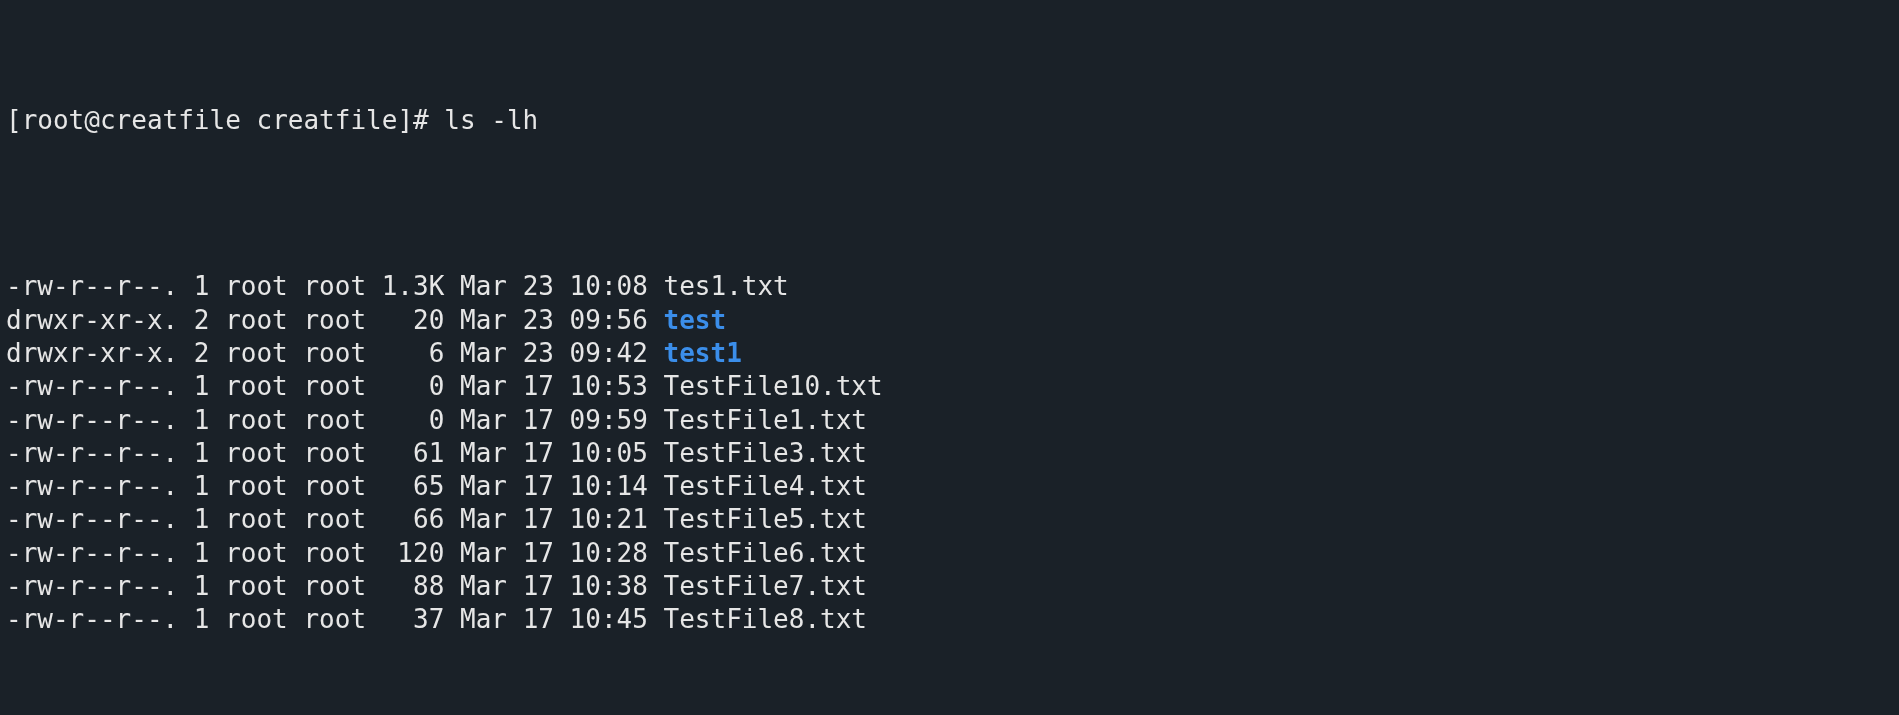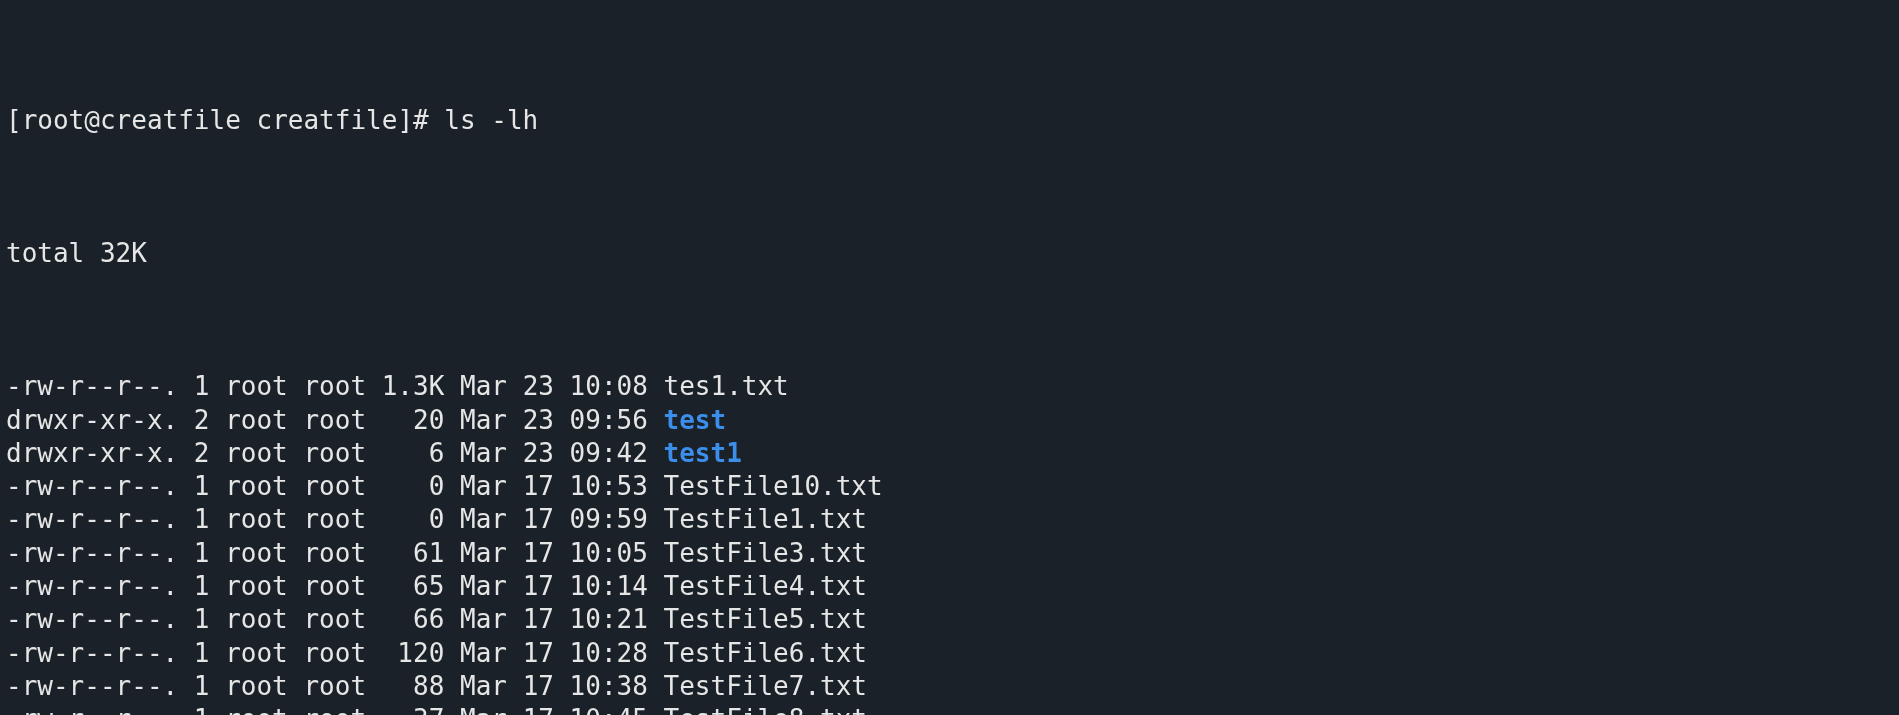--- a/index.html
+++ b/index.html
@@ -24,19 +24,18 @@
   }
   .row span { white-space: pre; }
 </style>
 </head>
 <body>
 
 <div class="terminal">
 
   <div class="row"><span>[</span><span>root</span><span>@</span><span>creatfile</span><span> </span><span>creatfile</span><span>]</span><span>#</span><span> </span><span>ls -lh</span></div>
 
-  <div class="row">total 32K</div>
 
   <div id="file-list"><div class="row"><span>-rw-r--r--.</span><span> </span><span>1</span><span> </span><span>root</span><span> </span><span>root</span><span> </span><span>1.3K</span><span> </span><span>Mar</span><span> </span><span>23</span><span> </span><span>10:08</span><span> </span><span>tes1.txt</span></div><div class="row"><span>drwxr-xr-x.</span><span> </span><span>2</span><span> </span><span>root</span><span> </span><span>root</span><span> </span><span>  20</span><span> </span><span>Mar</span><span> </span><span>23</span><span> </span><span>09:56</span><span> </span><span class="dir">test</span></div><div class="row"><span>drwxr-xr-x.</span><span> </span><span>2</span><span> </span><span>root</span><span> </span><span>root</span><span> </span><span>   6</span><span> </span><span>Mar</span><span> </span><span>23</span><span> </span><span>09:42</span><span> </span><span class="dir">test1</span></div><div class="row"><span>-rw-r--r--.</span><span> </span><span>1</span><span> </span><span>root</span><span> </span><span>root</span><span> </span><span>   0</span><span> </span><span>Mar</span><span> </span><span>17</span><span> </span><span>10:53</span><span> </span><span>TestFile10.txt</span></div><div class="row"><span>-rw-r--r--.</span><span> </span><span>1</span><span> </span><span>root</span><span> </span><span>root</span><span> </span><span>   0</span><span> </span><span>Mar</span><span> </span><span>17</span><span> </span><span>09:59</span><span> </span><span>TestFile1.txt</span></div><div class="row"><span>-rw-r--r--.</span><span> </span><span>1</span><span> </span><span>root</span><span> </span><span>root</span><span> </span><span>  61</span><span> </span><span>Mar</span><span> </span><span>17</span><span> </span><span>10:05</span><span> </span><span>TestFile3.txt</span></div><div class="row"><span>-rw-r--r--.</span><span> </span><span>1</span><span> </span><span>root</span><span> </span><span>root</span><span> </span><span>  65</span><span> </span><span>Mar</span><span> </span><span>17</span><span> </span><span>10:14</span><span> </span><span>TestFile4.txt</span></div><div class="row"><span>-rw-r--r--.</span><span> </span><span>1</span><span> </span><span>root</span><span> </span><span>root</span><span> </span><span>  66</span><span> </span><span>Mar</span><span> </span><span>17</span><span> </span><span>10:21</span><span> </span><span>TestFile5.txt</span></div><div class="row"><span>-rw-r--r--.</span><span> </span><span>1</span><span> </span><span>root</span><span> </span><span>root</span><span> </span><span> 120</span><span> </span><span>Mar</span><span> </span><span>17</span><span> </span><span>10:28</span><span> </span><span>TestFile6.txt</span></div><div class="row"><span>-rw-r--r--.</span><span> </span><span>1</span><span> </span><span>root</span><span> </span><span>root</span><span> </span><span>  88</span><span> </span><span>Mar</span><span> </span><span>17</span><span> </span><span>10:38</span><span> </span><span>TestFile7.txt</span></div><div class="row"><span>-rw-r--r--.</span><span> </span><span>1</span><span> </span><span>root</span><span> </span><span>root</span><span> </span><span>  37</span><span> </span><span>Mar</span><span> </span><span>17</span><span> </span><span>10:45</span><span> </span><span>TestFile8.txt</span></div></div>
 
   
 
 </div>
 
 </body></html>

